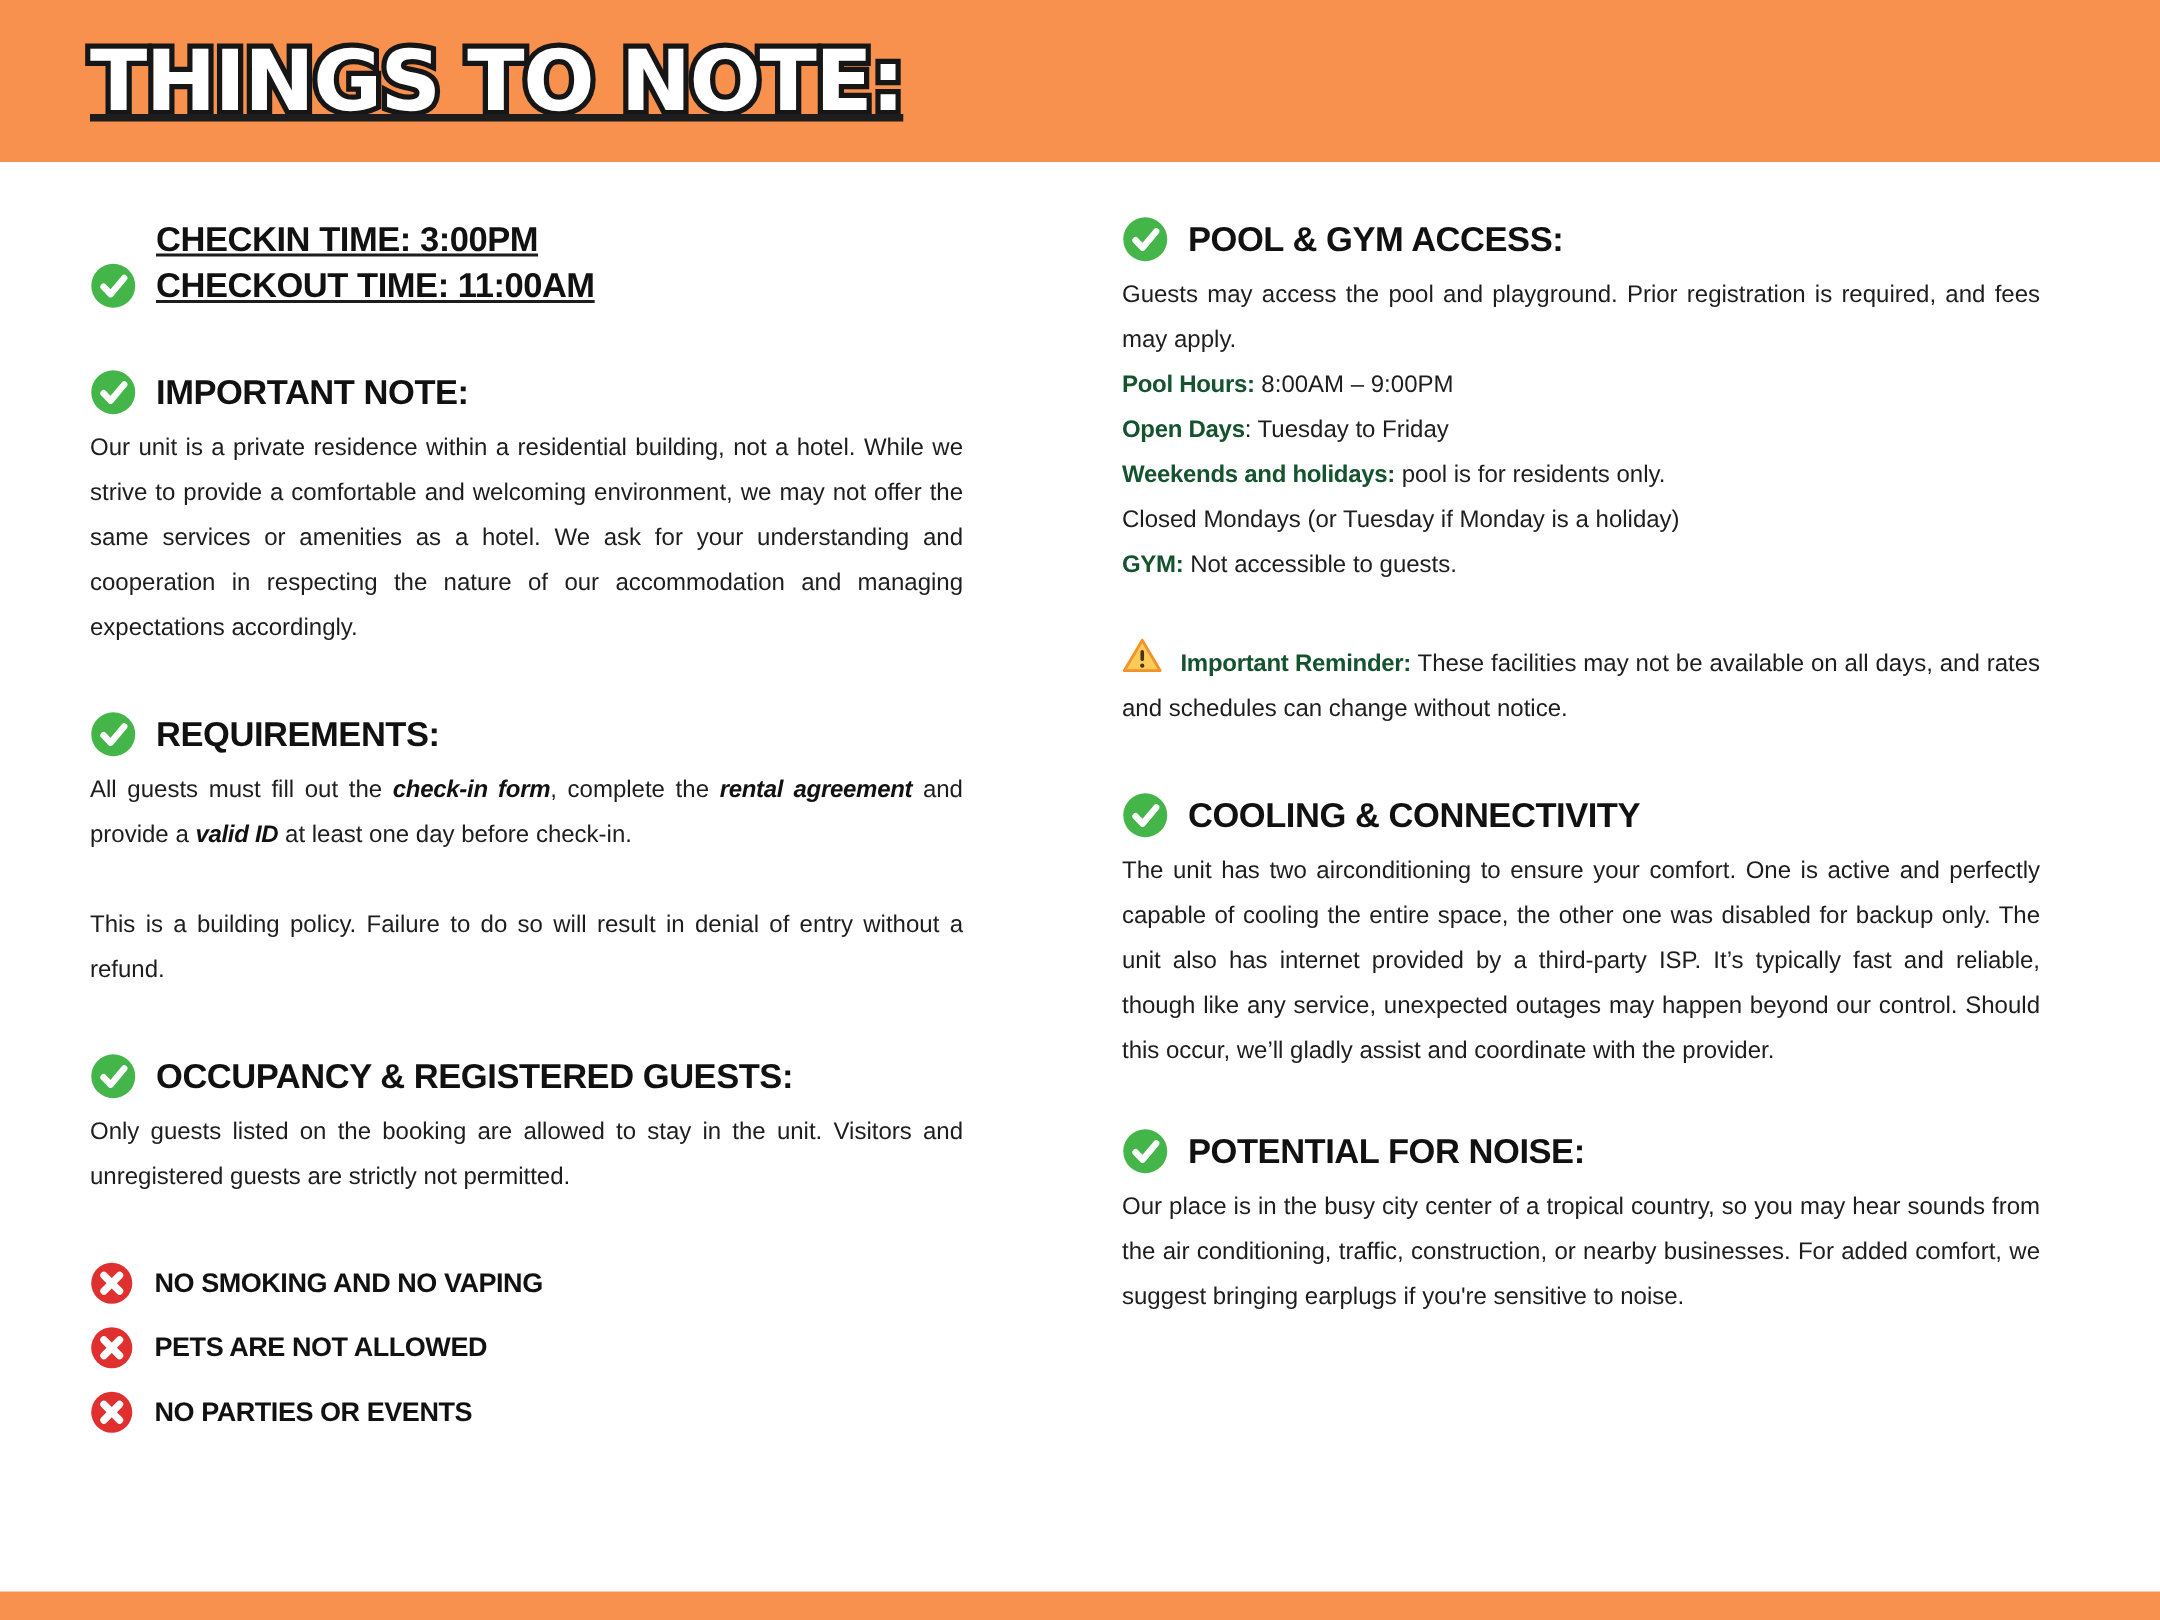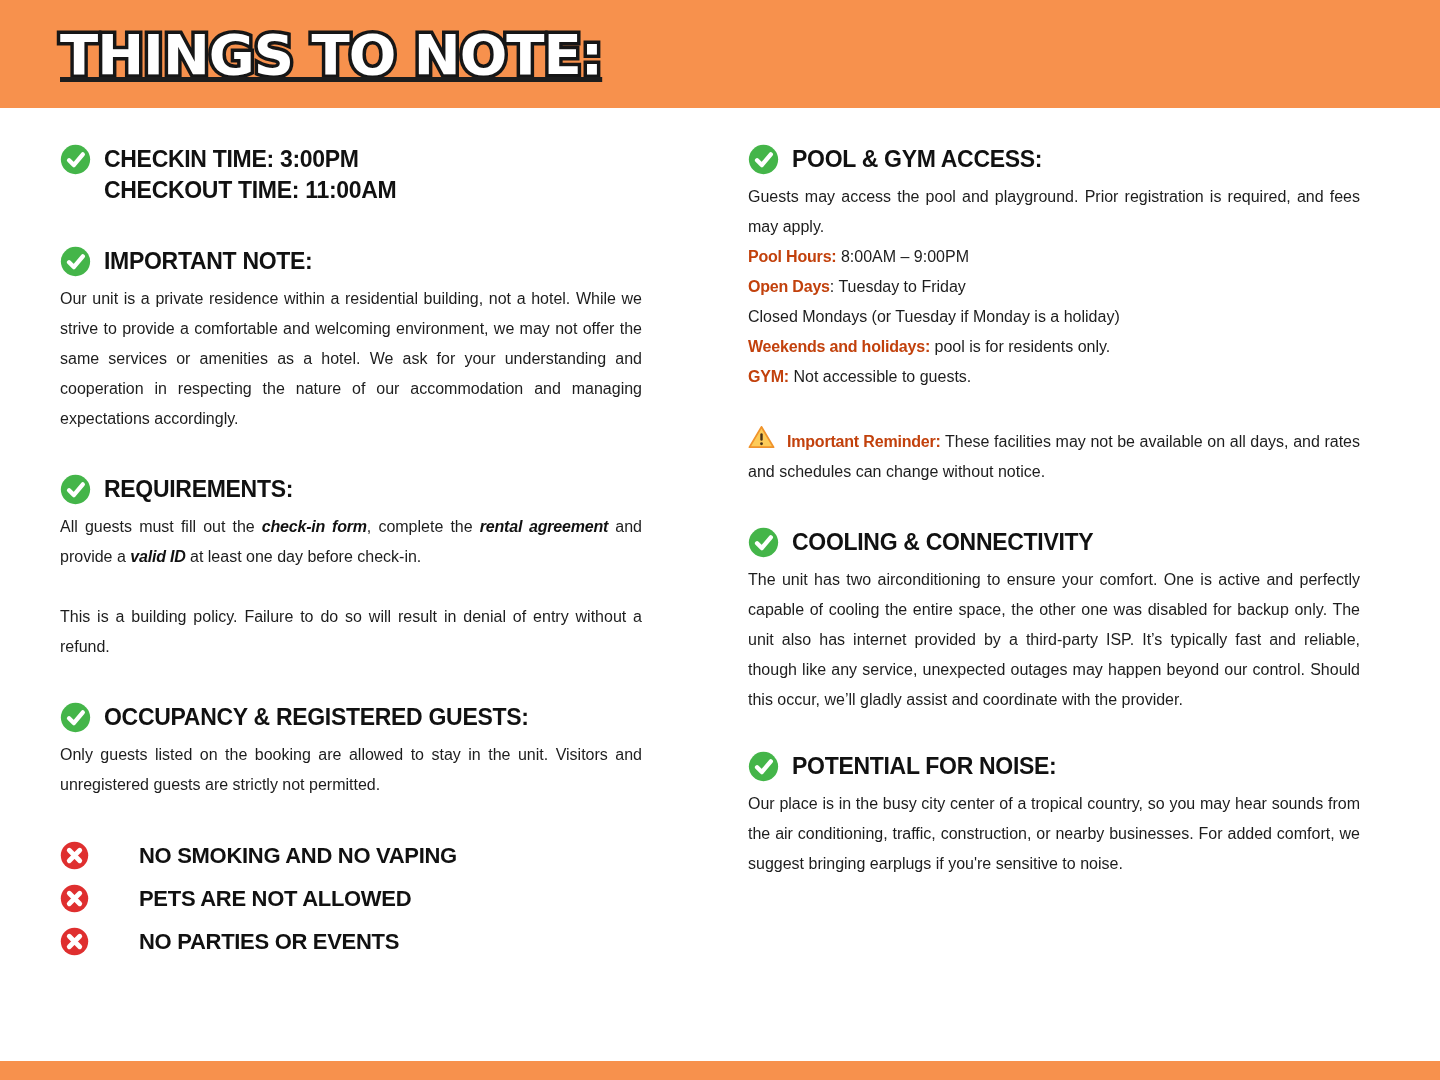--- a/index.html
+++ b/index.html
@@ -37,42 +37,42 @@
   }
   
   .content{
     display:flex;gap:106px;
     padding:36px 80px 0 60px;
   }
   .col-left{width:582px;flex:none;}
   .col-right{flex:1;min-width:0;}
   .sec{margin-bottom:40px;}
   .sec-head{display:flex;align-items:flex-start;gap:13px;margin-bottom:7px;}
-  .sec-head.top{align-items:flex-start;}
+  .sec-head.top{align-items:flex-end;text-decoration:underline;}
   h2{
     margin:0;font-size:23px;line-height:31px;font-weight:bold;
     letter-spacing:-0.3px;color:#111;
   }
   .body{
     margin:0;font-size:16px;line-height:30px;color:var(--text);
     text-align:justify;
   }
-  .body strong{color:#c2410c;letter-spacing:-0.2px;}
+  .body strong{color:#14532d;letter-spacing:-0.2px;}
   .bi{font-weight:bold;font-style:italic;color:#111;letter-spacing:-0.2px;}
   .spacer-par{margin-top:30px;}
   .icon{width:31px;height:31px;flex:none;}
   .icon svg{display:block;width:100%;height:100%;}
   .icon-sm{width:29px;height:29px;}
   .inline-warn{
     display:inline-block;width:27px;height:24px;
     vertical-align:-2px;margin-right:12px;
   }
   .inline-warn svg{display:block;width:100%;height:100%;}
   .prohibit-item{display:flex;align-items:center;gap:14px;margin-bottom:12px;}
-  .prohibit-item h2{font-size:22px;margin-left:36px;}
+  .prohibit-item h2{font-size:18px;}
   .pool-lines .body{text-align:left;}
   
   .bottombar{
     position:absolute;left:0;bottom:0;width:100%;height:19px;
     background:var(--orange);
   }
 </style>
 </head>
 <body>
 
@@ -180,22 +180,22 @@
               <circle cx="18" cy="18" r="17" style="fill:var(--green)"></circle>
               <path d="M10.5 18.8 L16 24.5 L26.5 12" fill="none" stroke="#fff" stroke-width="5" stroke-linecap="round" stroke-linejoin="round"></path>
             </svg>
         </span>
         <h2>POOL &amp; GYM ACCESS:</h2>
       </div>
       <p class="body">Guests may access the pool and playground. Prior registration is required, and fees may apply.</p>
       <div class="pool-lines">
         <p class="body"><strong>Pool Hours:</strong><span> 8:00AM – 9:00PM</span></p>
         <p class="body"><strong>Open Days</strong><span>: Tuesday to Friday</span></p>
+        <p class="body"><strong>Weekends and holidays:</strong><span> pool is for residents only.</span></p>
         <p class="body">Closed Mondays (or Tuesday if Monday is a holiday)</p>
-        <p class="body"><strong>Weekends and holidays:</strong><span> pool is for residents only.</span></p>
         <p class="body"><strong>GYM:</strong><span> Not accessible to guests.</span></p>
       </div>
     </div>
 
     <div class="sec">
       <p class="body"><span class="inline-warn"><svg viewBox="0 0 36 32">
               <path d="M18 2.5 L34 29.5 H2 Z" style="fill:var(--warn-fill);stroke:var(--warn-border)" stroke-width="2.5" stroke-linejoin="round"></path>
               <rect x="16.4" y="11" width="3.2" height="10" rx="1.6" style="fill:var(--warn-mark)"></rect>
               <circle cx="18" cy="25" r="1.9" style="fill:var(--warn-mark)"></circle>
             </svg></span><strong>Important Reminder:</strong><span> These facilities may not be available on all days, and rates and schedules can change without notice.</span></p>

